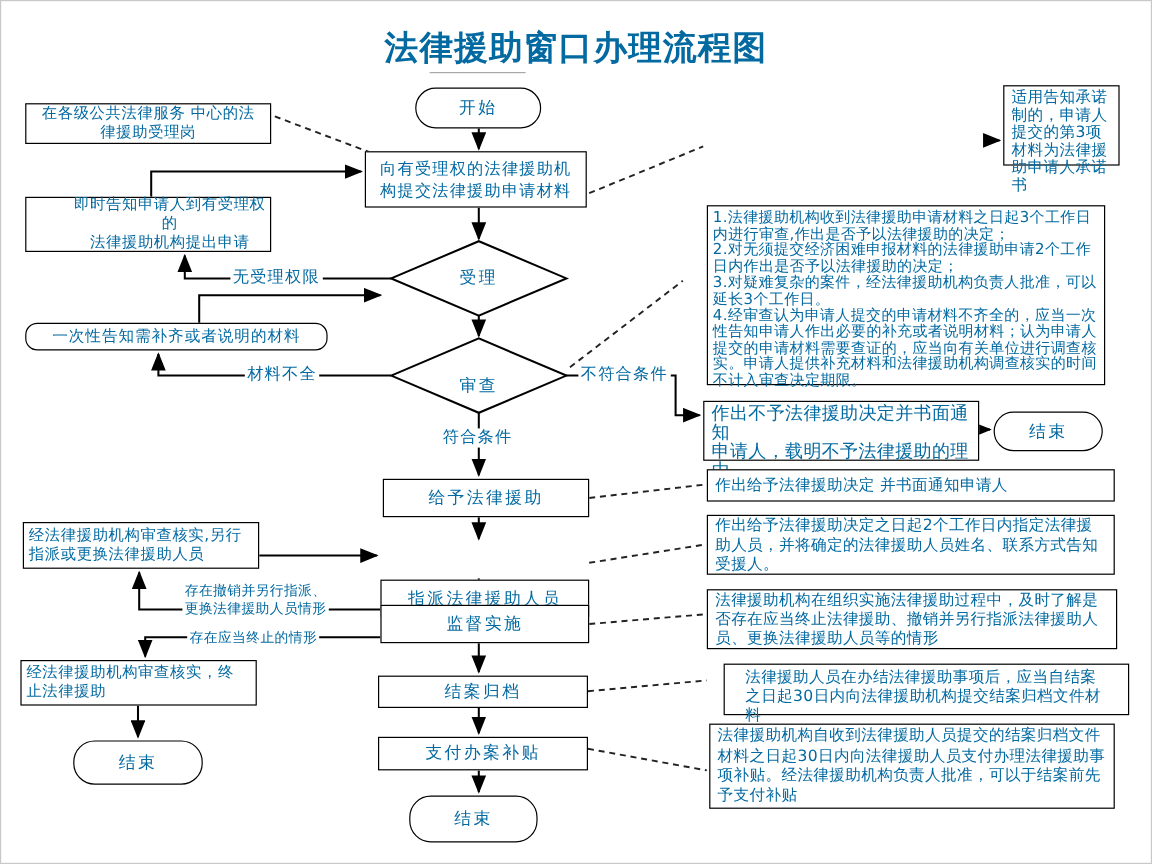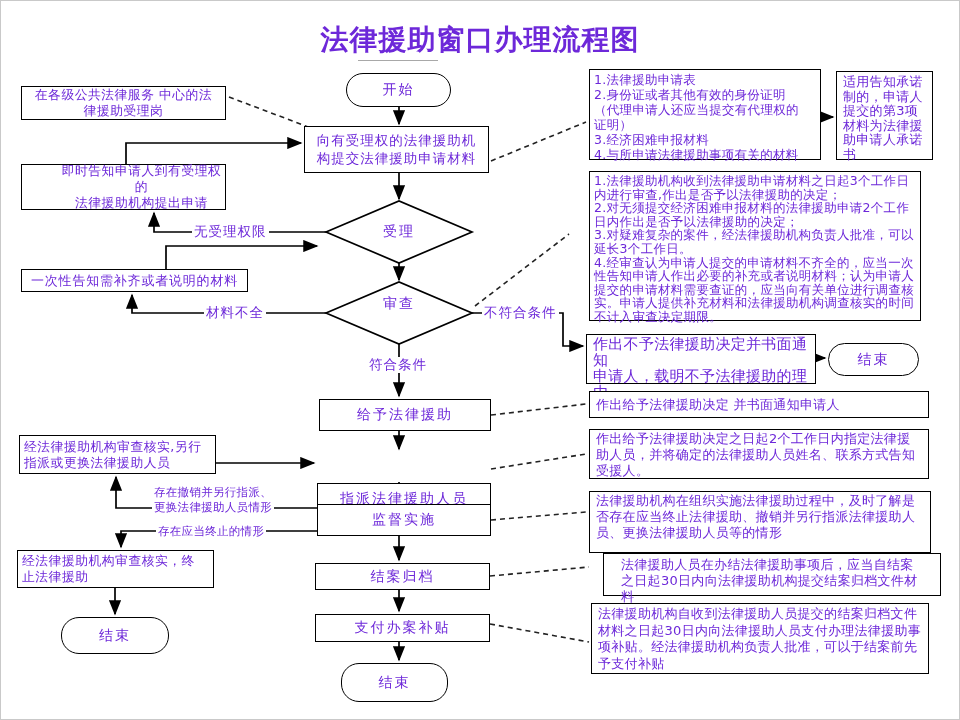--- a/index.html
+++ b/index.html
@@ -1,19 +1,19 @@
 <!DOCTYPE html>
 <html><head>
 <meta charset="utf-8">
 <style>
   html,body{margin:0;padding:0;background:#fff;}
   #canvas{
     position:relative;width:958px;height:718px;background:#fff;
     border:1px solid #c9c9c9;overflow:hidden;
-    font-family:"DejaVu Sans","Liberation Sans",sans-serif;color:#6d28d9;
+    font-family:"DejaVu Sans","Liberation Sans",sans-serif;color:#0369a1;
   }
   #title{
     position:absolute;left:0;right:0;top:20px;text-align:center;
     font-size:28px;font-weight:bold;letter-spacing:1px;white-space:pre-line;
   }
   #title-underline{position:absolute;left:357px;top:59px;width:80px;height:1px;background:#a8a8a8;}
   svg.wires{position:absolute;left:0;top:0;z-index:1;}
   .box,.note,.stadium,.dlab{position:absolute;background:#fff;z-index:2;box-sizing:border-box;white-space:pre-line;}
   .box{border:1.5px solid #000;display:flex;align-items:center;justify-content:center;text-align:center;}
   .flow{font-size:14px;letter-spacing:2px;}
@@ -80,57 +80,51 @@
     <g fill="#fff" stroke="#000" stroke-width="1.7">
       <polygon points="325,231 398,200 471,231 398,262"></polygon>
       <polygon points="325,312 398,281 471,312 398,343"></polygon>
     </g>
   </svg>
 
   <div class="stadium" style="left:345px;top:72px;width:105px;height:34px;">开始</div>
   <div class="box flow-sm" style="left:303px;top:125px;width:185px;height:47px;">向有受理权的法律援助机
 构提交法律援助申请材料</div>
   <div class="dtext" style="left:358px;top:222px;width:80px;height:18px;">受理</div>
-  <div class="dtext" style="left:358px;top:294px;width:80px;height:18px;">审查</div>
+  <div class="dtext" style="left:358px;top:312px;width:80px;height:18px;">审查</div>
   <div class="box flow" style="left:318px;top:398px;width:172px;height:32px;">给予法律援助</div>
   <div class="box flow" style="left:316px;top:450px;width:174px;height:31px;margin-top:32px;">指派法律援助人员</div>
   <div class="box flow" style="left:316px;top:503px;width:174px;height:32px;">监督实施</div>
   <div class="box flow" style="left:314px;top:562px;width:175px;height:27px;">结案归档</div>
   <div class="box flow" style="left:314px;top:613px;width:175px;height:28px;">支付办案补贴</div>
   <div class="stadium" style="left:340px;top:662px;width:107px;height:39px;">结束</div>
 
   <div class="box lbox" style="left:20px;top:85px;width:205px;height:34px;">在各级公共法律服务 中心的法
 律援助受理岗</div>
   <div class="box lbox" style="left:20px;top:163px;width:205px;height:46px;padding-left:36px;">即时告知申请人到有受理权的
 法律援助机构提出申请</div>
-  <div class="box lbox" style="left:20px;top:268px;width:227px;height:23px;font-size:13px;letter-spacing:0.8px;">一次性告知需补齐或者说明的材料</div>
+  <div class="box lbox" style="left:20px;top:268px;width:252px;height:23px;font-size:13px;letter-spacing:0.8px;border-radius:10px;">一次性告知需补齐或者说明的材料</div>
   <div class="box lbox" style="left:18px;top:434px;width:197px;height:39px;justify-content:flex-start;text-align:left;padding:0 4px;">经法律援助机构审查核实,另行
 指派或更换法律援助人员</div>
   <div class="box lbox" style="left:16px;top:549px;width:197px;height:38px;justify-content:flex-start;text-align:left;padding:0 4px;">经法律援助机构审查核实，终
 止法律援助</div>
   <div class="stadium" style="left:60px;top:616px;width:108px;height:37px;">结束</div>
 
-  <div class="note mid" style="left:588px;top:68px;width:232px;height:91px;font-size:12.5px;">1.法律援助申请表
-2.身份证或者其他有效的身份证明
-（代理申请人还应当提交有代理权的
-证明）
-3.经济困难申报材料
-4.与所申请法律援助事项有关的材料</div>
-  <div class="note" style="left:835px;top:70px;width:97px;height:89px;overflow:visible;line-height:14.6px;padding:3px 6px 0 6px;font-size:13px;">适用告知承诺制的，申请人提交的第3项材料为法律援助申请人承诺书</div>
+  <div class="note" style="left:835px;top:70px;width:97px;height:67px;overflow:visible;line-height:14.6px;padding:3px 6px 0 6px;font-size:13px;">适用告知承诺制的，申请人提交的第3项材料为法律援助申请人承诺书</div>
   <div class="note tight" style="left:588px;top:170px;width:332px;height:150px;font-size:12.5px;">1.法律援助机构收到法律援助申请材料之日起3个工作日内进行审查,作出是否予以法律援助的决定；
 2.对无须提交经济困难申报材料的法律援助申请2个工作日内作出是否予以法律援助的决定；
 3.对疑难复杂的案件，经法律援助机构负责人批准，可以延长3个工作日。
 4.经审查认为申请人提交的申请材料不齐全的，应当一次性告知申请人作出必要的补充或者说明材料；认为申请人提交的申请材料需要查证的，应当向有关单位进行调查核实。申请人提供补充材料和法律援助机构调查核实的时间不计入审查决定期限。</div>
   <div class="note" style="left:585px;top:333px;width:230px;height:50px;font-size:15px;padding:1px 6px;">作出不予法律援助决定并书面通知
 申请人，载明不予法律援助的理由
 及申请人提出异议的权利。</div>
   <div class="stadium" style="left:827px;top:342px;width:91px;height:33px;">结束</div>
   <div class="note vcenter" style="left:588px;top:390px;width:340px;height:27px;font-size:13px;padding:0 6px;">作出给予法律援助决定 并书面通知申请人</div>
   <div class="note" style="left:588px;top:428px;width:340px;height:50px;font-size:13px;padding:1px 6px;">作出给予法律援助决定之日起2个工作日内指定法律援助人员，并将确定的法律援助人员姓名、联系方式告知受援人。</div>
-  <div class="note" style="left:588px;top:490px;width:342px;height:62px;font-size:13px;padding:1px 6px;">法律援助机构在组织实施法律援助过程中，及时了解是否存在应当终止法律援助、撤销并另行指派法律援助人员、更换法律援助人员等的情形</div>
+  <div class="note" style="left:588px;top:490px;width:342px;height:50px;font-size:13px;padding:1px 6px;">法律援助机构在组织实施法律援助过程中，及时了解是否存在应当终止法律援助、撤销并另行指派法律援助人员、更换法律援助人员等的情形</div>
   <div class="note" style="left:590px;top:552px;width:338px;height:43px;font-size:13px;padding:3px 17px;margin-left:12px;">法律援助人员在办结法律援助事项后，应当自结案之日起30日内向法律援助机构提交结案归档文件材料</div>
   <div class="note" style="left:590px;top:602px;width:338px;height:71px;font-size:13px;padding:2px 6px;line-height:16.5px;">法律援助机构自收到法律援助人员提交的结案归档文件材料之日起30日内向法律援助人员支付办理法律援助事项补贴。经法律援助机构负责人批准，可以于结案前先予支付补贴</div>
 
   <div class="dlab" style="left:191px;top:223px;">无受理权限</div>
   <div class="dlab" style="left:203px;top:304px;">材料不全</div>
   <div class="dlab" style="left:481px;top:304px;">不符合条件</div>
   <div class="dlab" style="left:366px;top:356px;">符合条件</div>
   <div class="dlab sm" style="left:151px;top:484px;line-height:15px;">存在撤销并另行指派、
 更换法律援助人员情形</div>
   <div class="dlab sm" style="left:155px;top:523px;">存在应当终止的情形</div>

